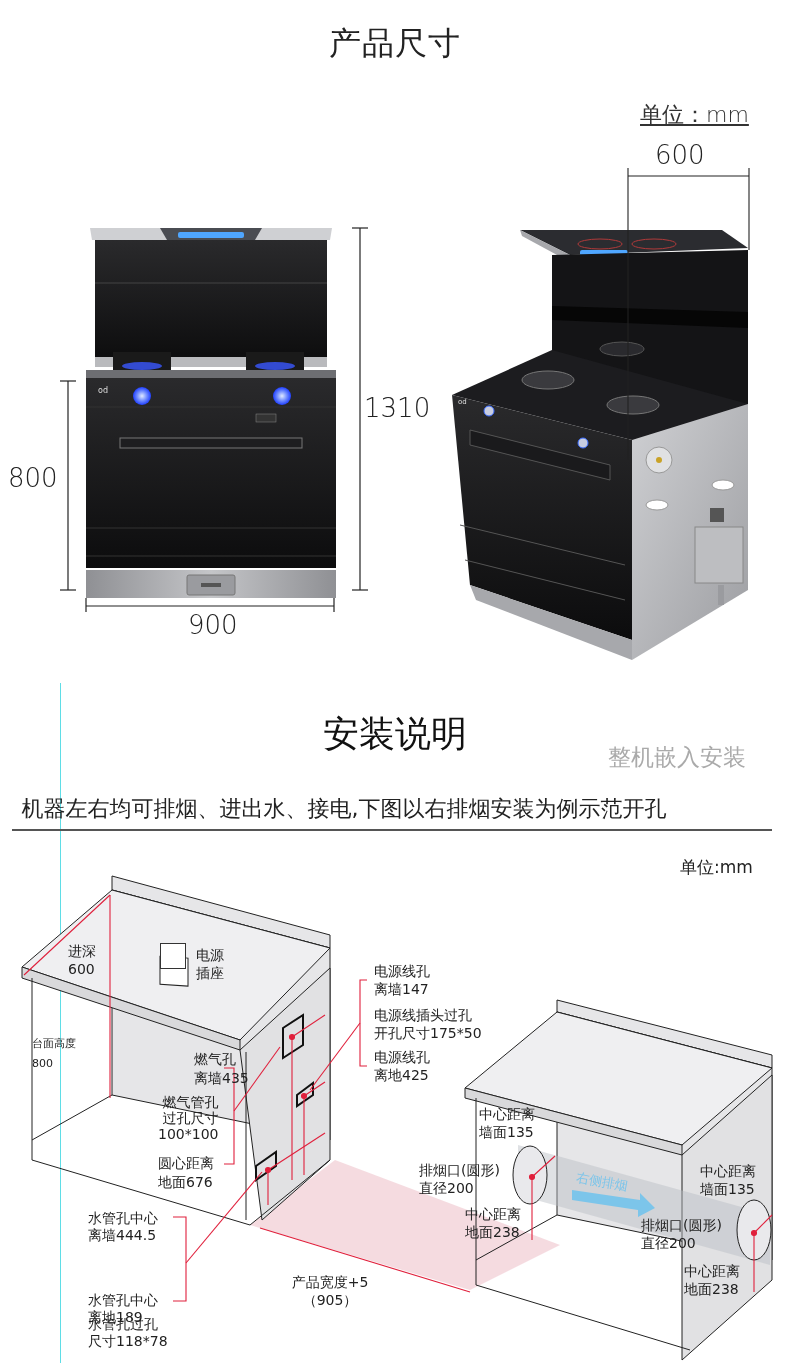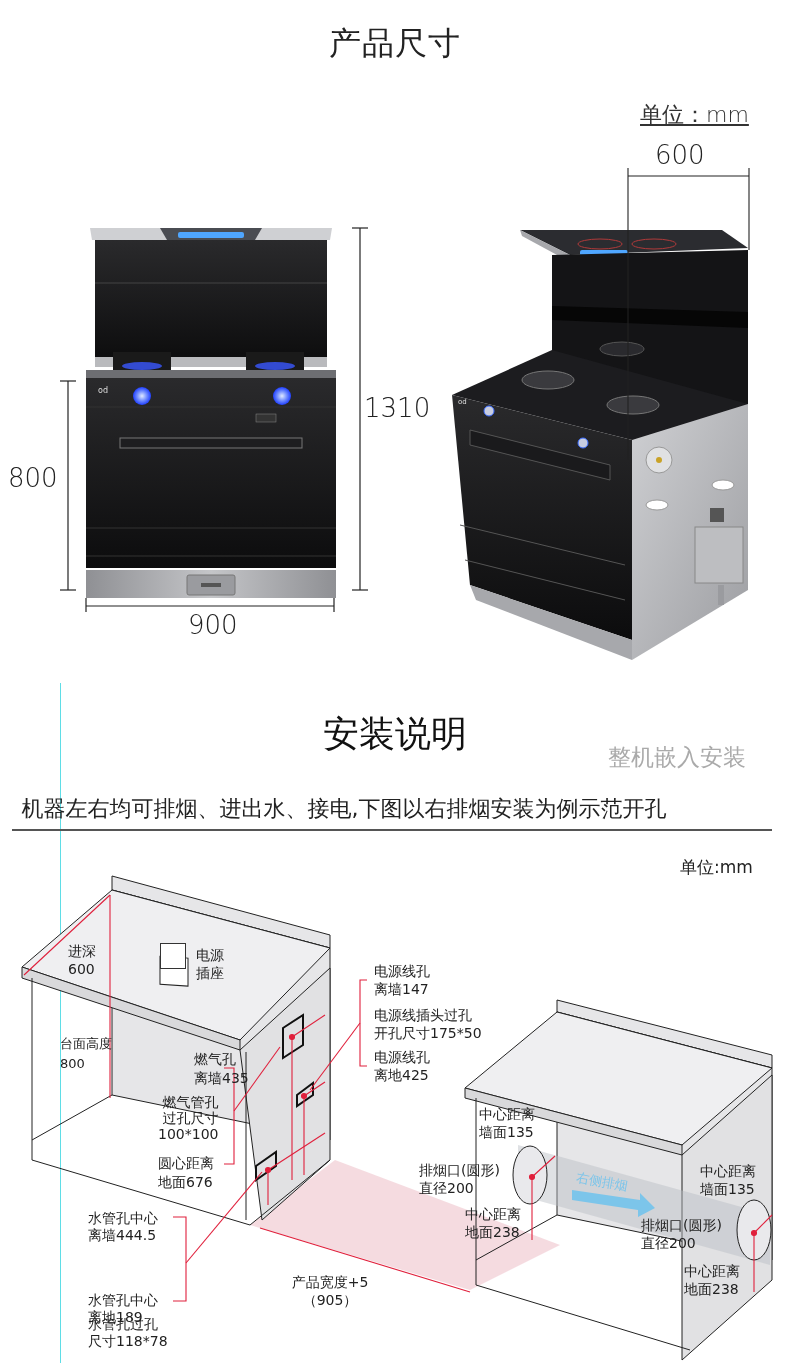--- a/index.html
+++ b/index.html
@@ -211,21 +211,21 @@
 
 <div class="abs lbl" style="left:68px;top:942px;">
   <div>进深</div>
     <div>600</div>
 </div>
 <div class="abs" style="left:160px;top:943px;width:24px;height:24px;border:1.5px solid #333;background:#fff;"></div>
 <div class="abs lbl" style="left:196px;top:946px;">
   <div>电源</div>
     <div>插座</div>
 </div>
-<div class="abs lbl" style="left:32px;top:1034px;font-size:13px;line-height:20px;margin-left:28px;">
+<div class="abs lbl" style="left:32px;top:1034px;font-size:11px;line-height:20px;">
   <div>台面高度</div>
     <div>800</div>
 </div>
 <div class="abs lbl" style="left:158px;top:1050px;line-height:19px;margin-left:36px;">
   <div>燃气孔</div>
     <div>离墙435</div>
 </div>
 <div class="abs lbl" style="left:158px;top:1094px;line-height:16px;text-align:right;">
   <div>燃气管孔</div>
     <div>过孔尺寸</div>

